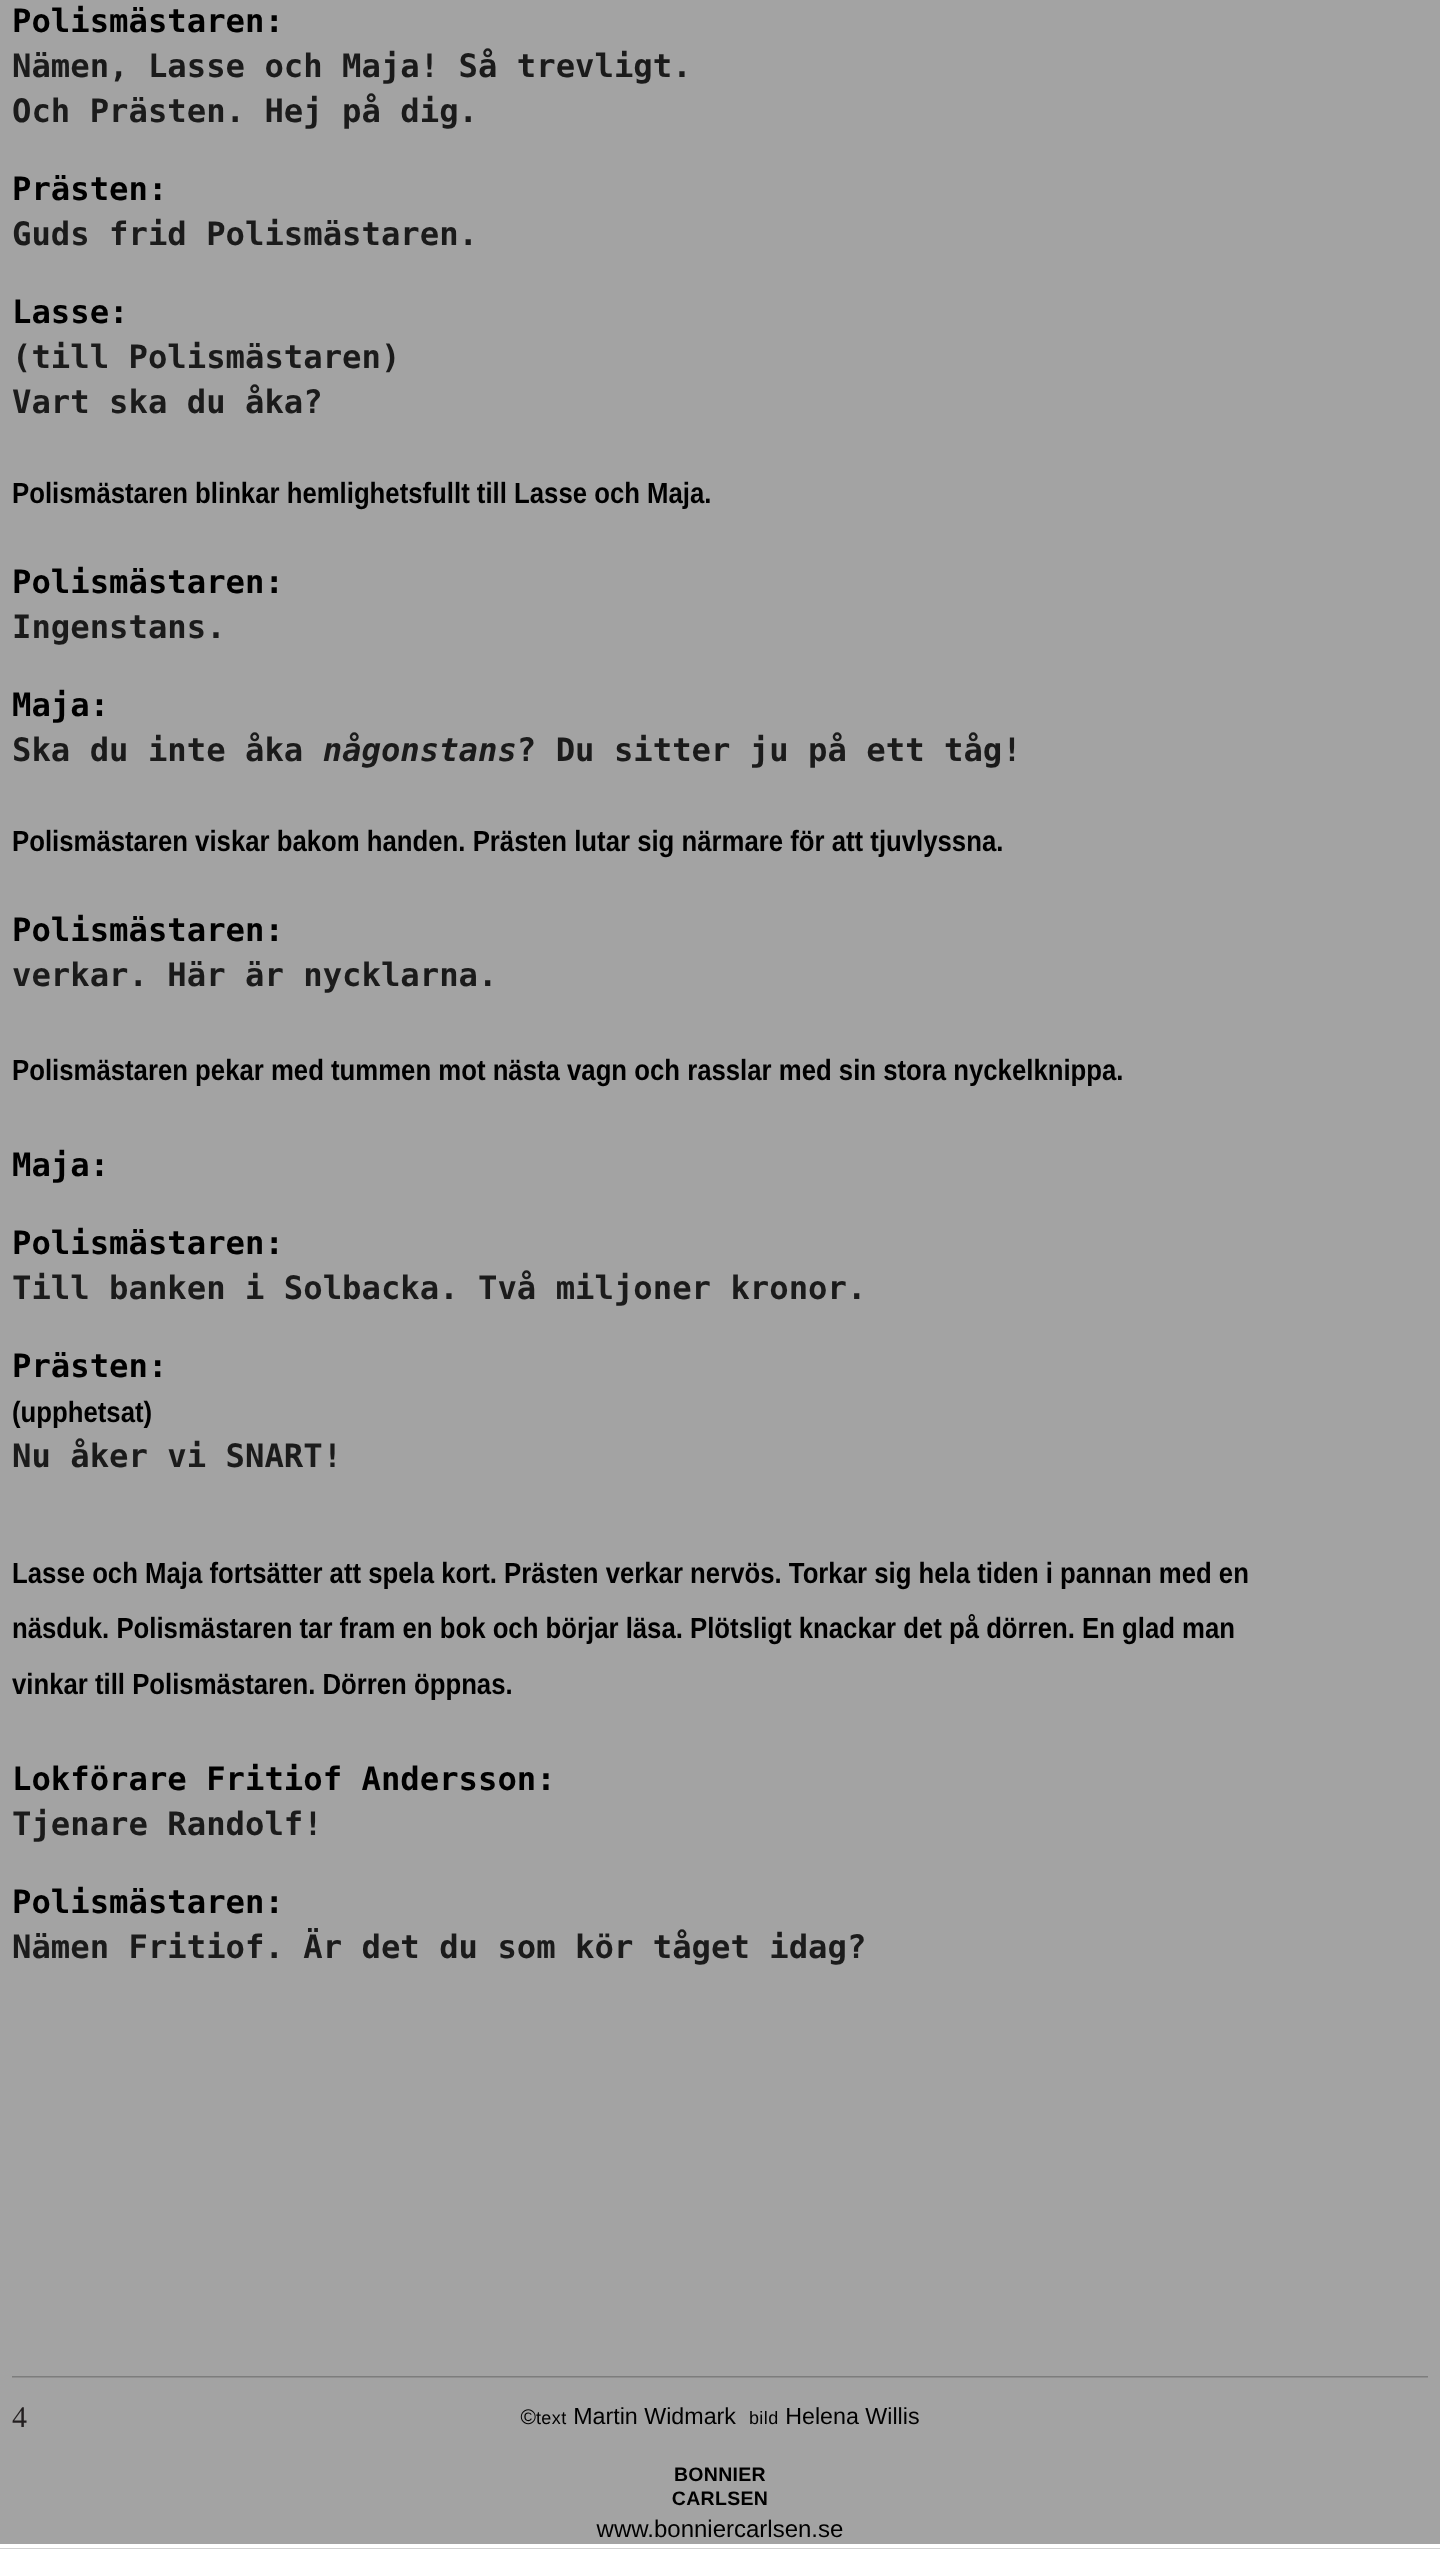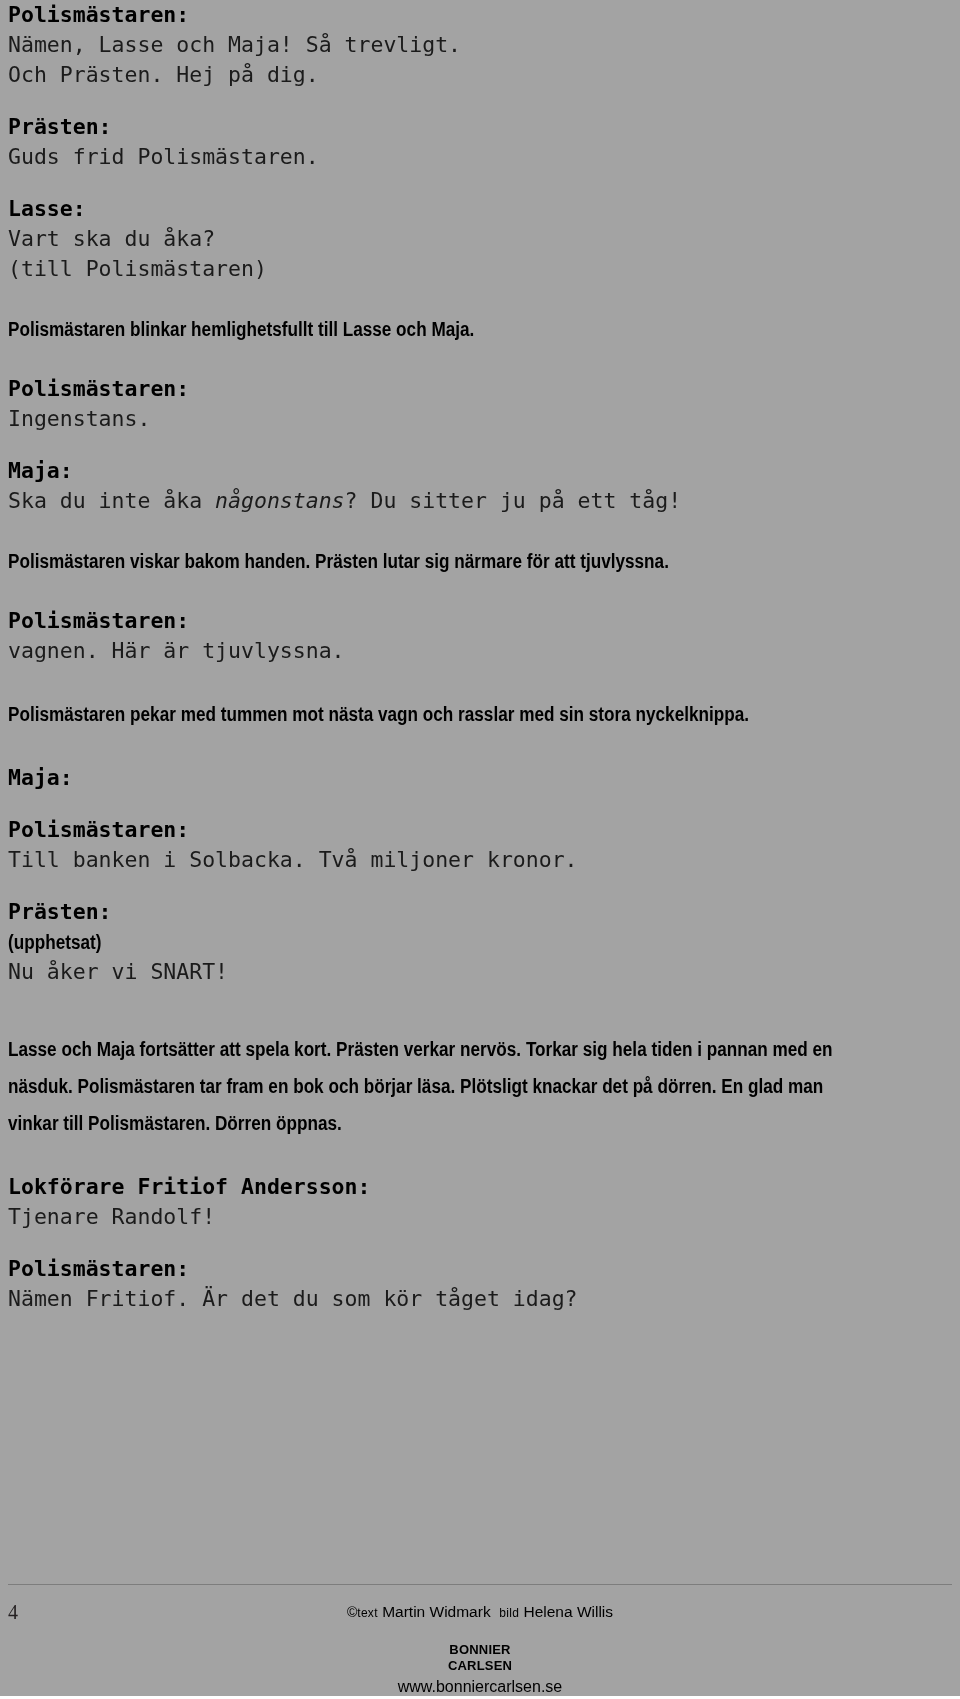--- a/index.html
+++ b/index.html
@@ -27,21 +27,21 @@
     font-family: "DejaVu Sans Mono", "Liberation Mono", monospace;
     font-weight: bold;
     font-size: 21.5px;
     line-height: 30px;
     color: #000000;
     letter-spacing: 0px;
     white-space: pre;
   }
   .line {
     font-family: "DejaVu Sans Mono", "Liberation Mono", monospace;
-    font-weight: normal;
+    font-weight: bold;
     font-size: 21.5px;
     line-height: 30px;
     color: #1b1b1b;
     white-space: pre-wrap;
   }
   .line .em {
     font-style: italic;
   }
 
   
@@ -132,22 +132,22 @@
     <div class="line">Och Prästen. Hej på dig.</div>
 
     <div class="gap-md"></div>
 
     <div class="speaker">Prästen:</div>
     <div class="line">Guds frid Polismästaren.</div>
 
     <div class="gap-md"></div>
 
     <div class="speaker">Lasse:</div>
+    <div class="line">(till Polismästaren)</div>
     <div class="line">Vart ska du åka?</div>
-    <div class="line">(till Polismästaren)</div>
 
     <div class="gap-lg"></div>
 
     <div class="stage single">Polismästaren blinkar hemlighetsfullt till Lasse och Maja.</div>
 
     <div class="gap-lg"></div>
 
     <div class="speaker">Polismästaren:</div>
     <div class="line">Ingenstans.</div>
 
@@ -156,21 +156,21 @@
     <div class="speaker">Maja:</div>
     <div class="line"><span>Ska du inte åka </span><span class="em">någonstans</span><span>? Du sitter ju på ett tåg!</span></div>
 
     <div class="gap-lg"></div>
 
     <div class="stage single">Polismästaren viskar bakom handen. Prästen lutar sig närmare för att tjuvlyssna.</div>
 
     <div class="gap-lg"></div>
 
     <div class="speaker">Polismästaren:</div>
-    <div class="line">vagnen. Här är tjuvlyssna.</div>
+    <div class="line">verkar. Här är nycklarna.</div>
 
     <div class="gap-lg"></div>
 
     <div class="stage">Polismästaren pekar med tummen mot nästa vagn och rasslar med sin stora nyckelknippa.</div>
 
     <div class="gap-lg"></div>
 
     <div class="speaker">Maja:</div>
 
     <div class="gap-md"></div>

